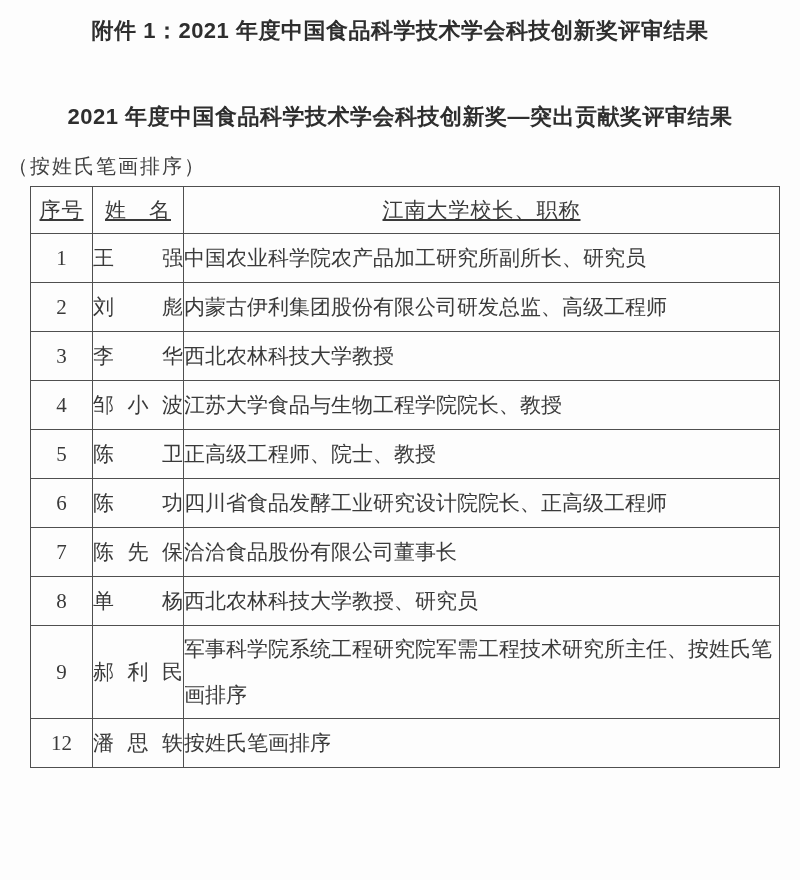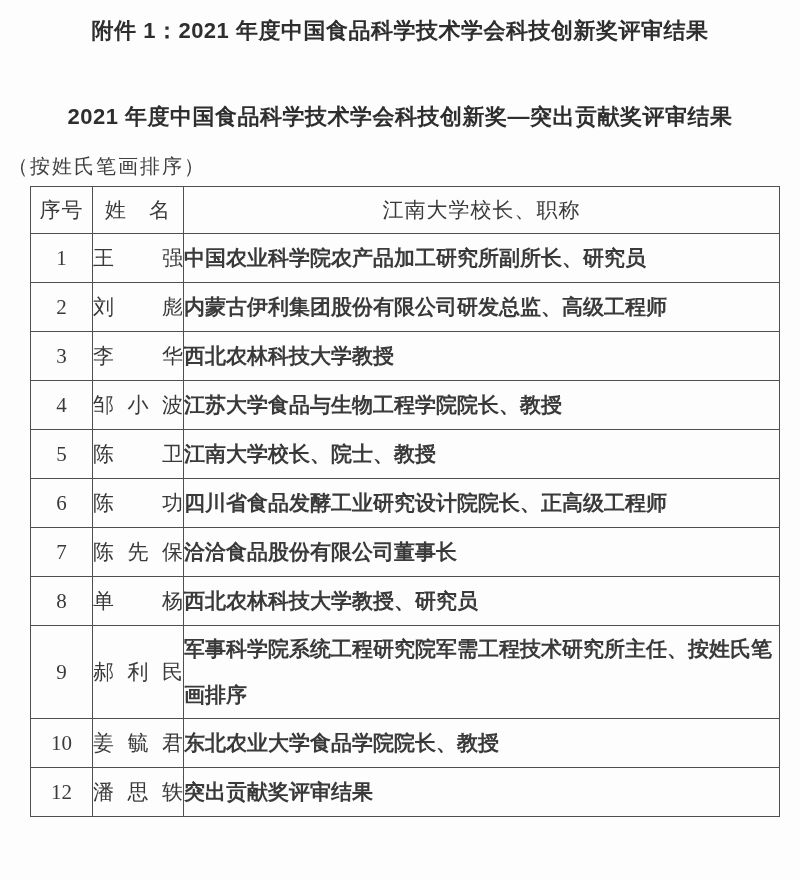--- a/index.html
+++ b/index.html
@@ -70,38 +70,38 @@
     color: var(--text);
     vertical-align: middle;
     line-height: 46px;
     padding: 0;
   }
   table.results th {
     font-weight: normal;
     height: 40px;
     text-align: center;
     letter-spacing: 1px;
+    text-decoration: underline;
   }
   table.results td { height: 49px; }
   td.c-no {
     text-align: center;
     font-size: 20px;
     font-family: "Liberation Serif", serif;
   }
   td.c-name {
     text-align: justify;
     text-align-last: justify;
     padding: 0 12px;
   }
   td.c-aff {
     text-align: left;
     padding-left: 12px;
     padding-right: 30px;
     word-break: break-all;
-    font-weight: bold;
   }
 </style>
 </head>
 <body>
 
 <div class="doc">
 
   <div class="attachment-title">附件 1：2021 年度中国食品科学技术学会科技创新奖评审结果</div>
 
   <div class="section-title">2021 年度中国食品科学技术学会科技创新奖—突出贡献奖评审结果</div>
@@ -138,21 +138,21 @@
     <td class="c-aff">西北农林科技大学教授</td>
   </tr>
         <tr>
     <td class="c-no">4</td>
     <td class="c-name">邹小波</td>
     <td class="c-aff">江苏大学食品与生物工程学院院长、教授</td>
   </tr>
         <tr>
     <td class="c-no">5</td>
     <td class="c-name">陈　卫</td>
-    <td class="c-aff">江南大学校长、院士、教授</td>
+    <td class="c-aff">正高级工程师、院士、教授</td>
   </tr>
         <tr>
     <td class="c-no">6</td>
     <td class="c-name">陈　功</td>
     <td class="c-aff">四川省食品发酵工业研究设计院院长、正高级工程师</td>
   </tr>
         <tr>
     <td class="c-no">7</td>
     <td class="c-name">陈先保</td>
     <td class="c-aff">洽洽食品股份有限公司董事长</td>
@@ -161,25 +161,20 @@
     <td class="c-no">8</td>
     <td class="c-name">单　杨</td>
     <td class="c-aff">西北农林科技大学教授、研究员</td>
   </tr>
         <tr>
     <td class="c-no">9</td>
     <td class="c-name">郝利民</td>
     <td class="c-aff">军事科学院系统工程研究院军需工程技术研究所主任、按姓氏笔画排序</td>
   </tr>
         <tr>
-    <td class="c-no">10</td>
-    <td class="c-name">姜毓君</td>
-    <td class="c-aff">东北农业大学食品学院院长、教授</td>
-  </tr>
-        <tr>
     <td class="c-no">12</td>
     <td class="c-name">潘思轶</td>
-    <td class="c-aff">突出贡献奖评审结果</td>
+    <td class="c-aff">按姓氏笔画排序</td>
   </tr>
       </tbody>
   </table>
 
 </div>
 
 </body></html>

